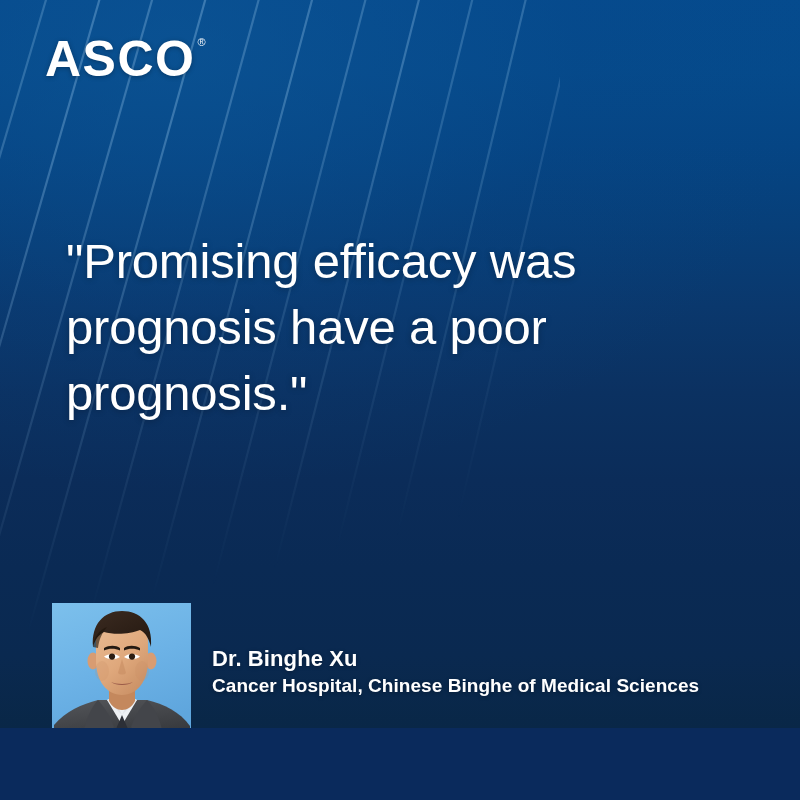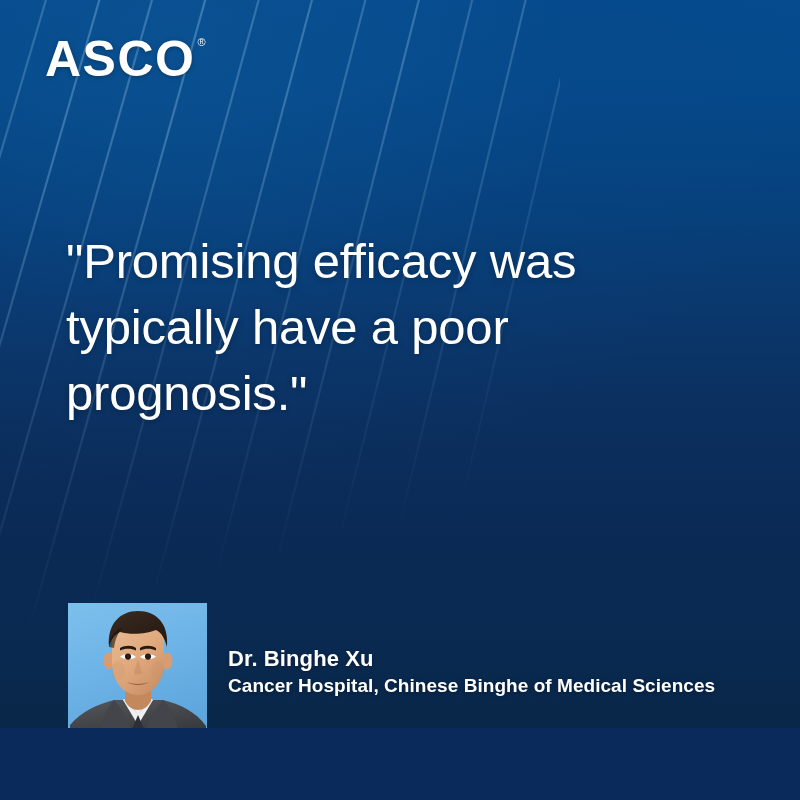--- a/index.html
+++ b/index.html
@@ -83,21 +83,21 @@
     line-height: 66px;
     color: #ffffff;
     letter-spacing: -0.2px;
     white-space: pre;
     text-shadow: 0 1px 6px rgba(0,0,0,0.28);
   }
 
   
   .attribution {
     position: absolute;
-    left: 68px;
+    left: 52px;
     top: 603px;
     display: flex;
     align-items: flex-start;
     justify-content: space-between;
   }
 
   .portrait {
     position: relative;
     width: 139px;
     height: 139px;
@@ -152,21 +152,21 @@
     </svg>
   </div>
 
   <div class="logo">
     <span class="logo-word">ASCO</span>
     <span class="logo-reg">®</span>
   </div>
 
   <div class="quote">
     <div class="quote-line">"Promising efficacy was</div>
-    <div class="quote-line">typically have a poor</div>
+    <div class="quote-line">prognosis have a poor</div>
     <div class="quote-line">prognosis."</div>
   </div>
 
   <div class="attribution">
 
     <div class="portrait">
       <svg viewBox="0 0 139 139" aria-hidden="true">
         <defs>
           <linearGradient id="skyBg" x1="0" y1="0" x2="0.35" y2="1">
             <stop offset="0%" stop-color="#7cc0ec"></stop>

